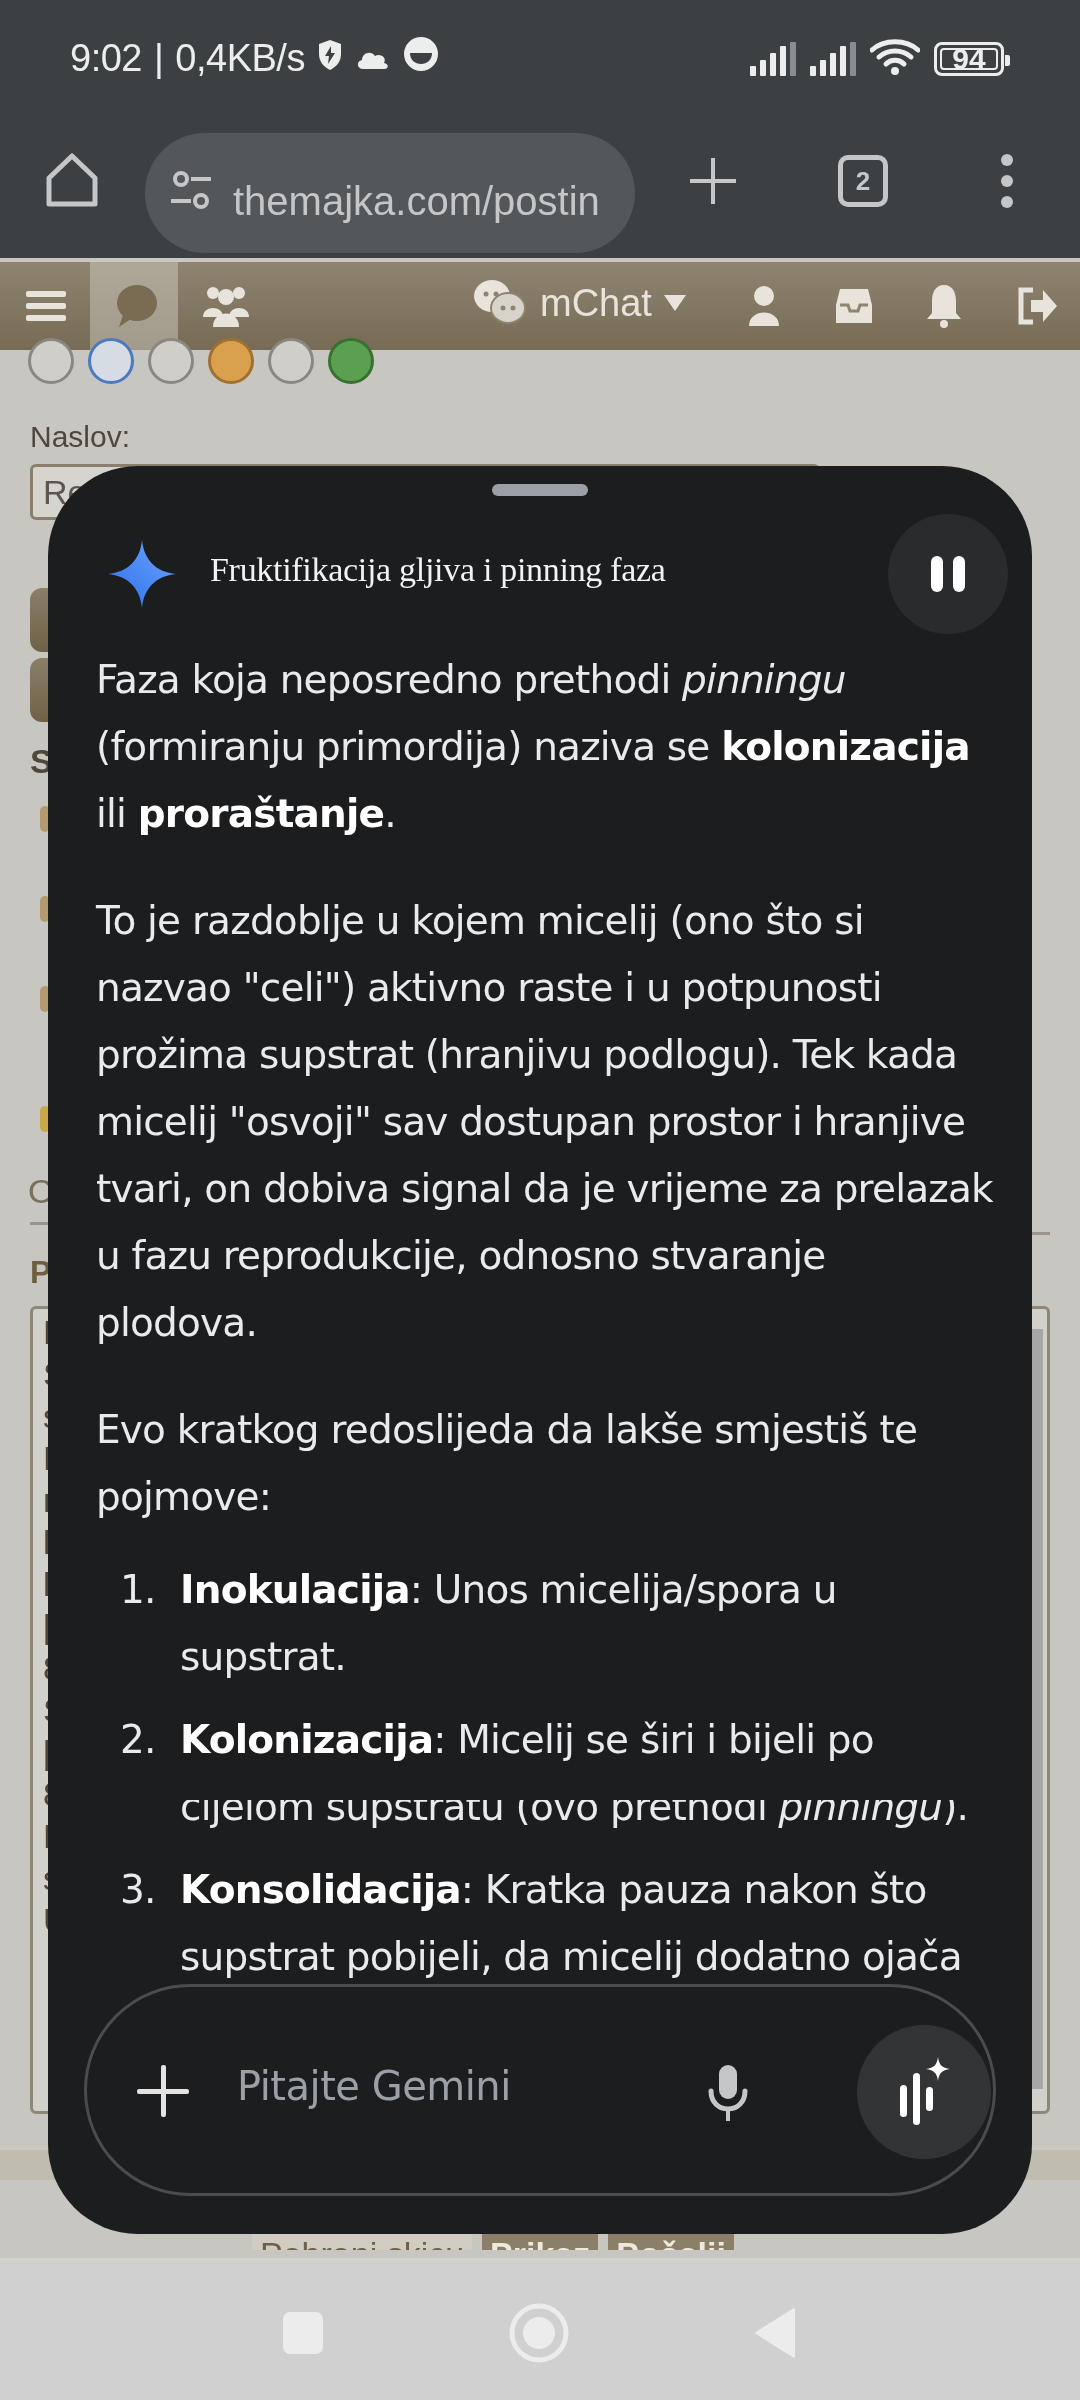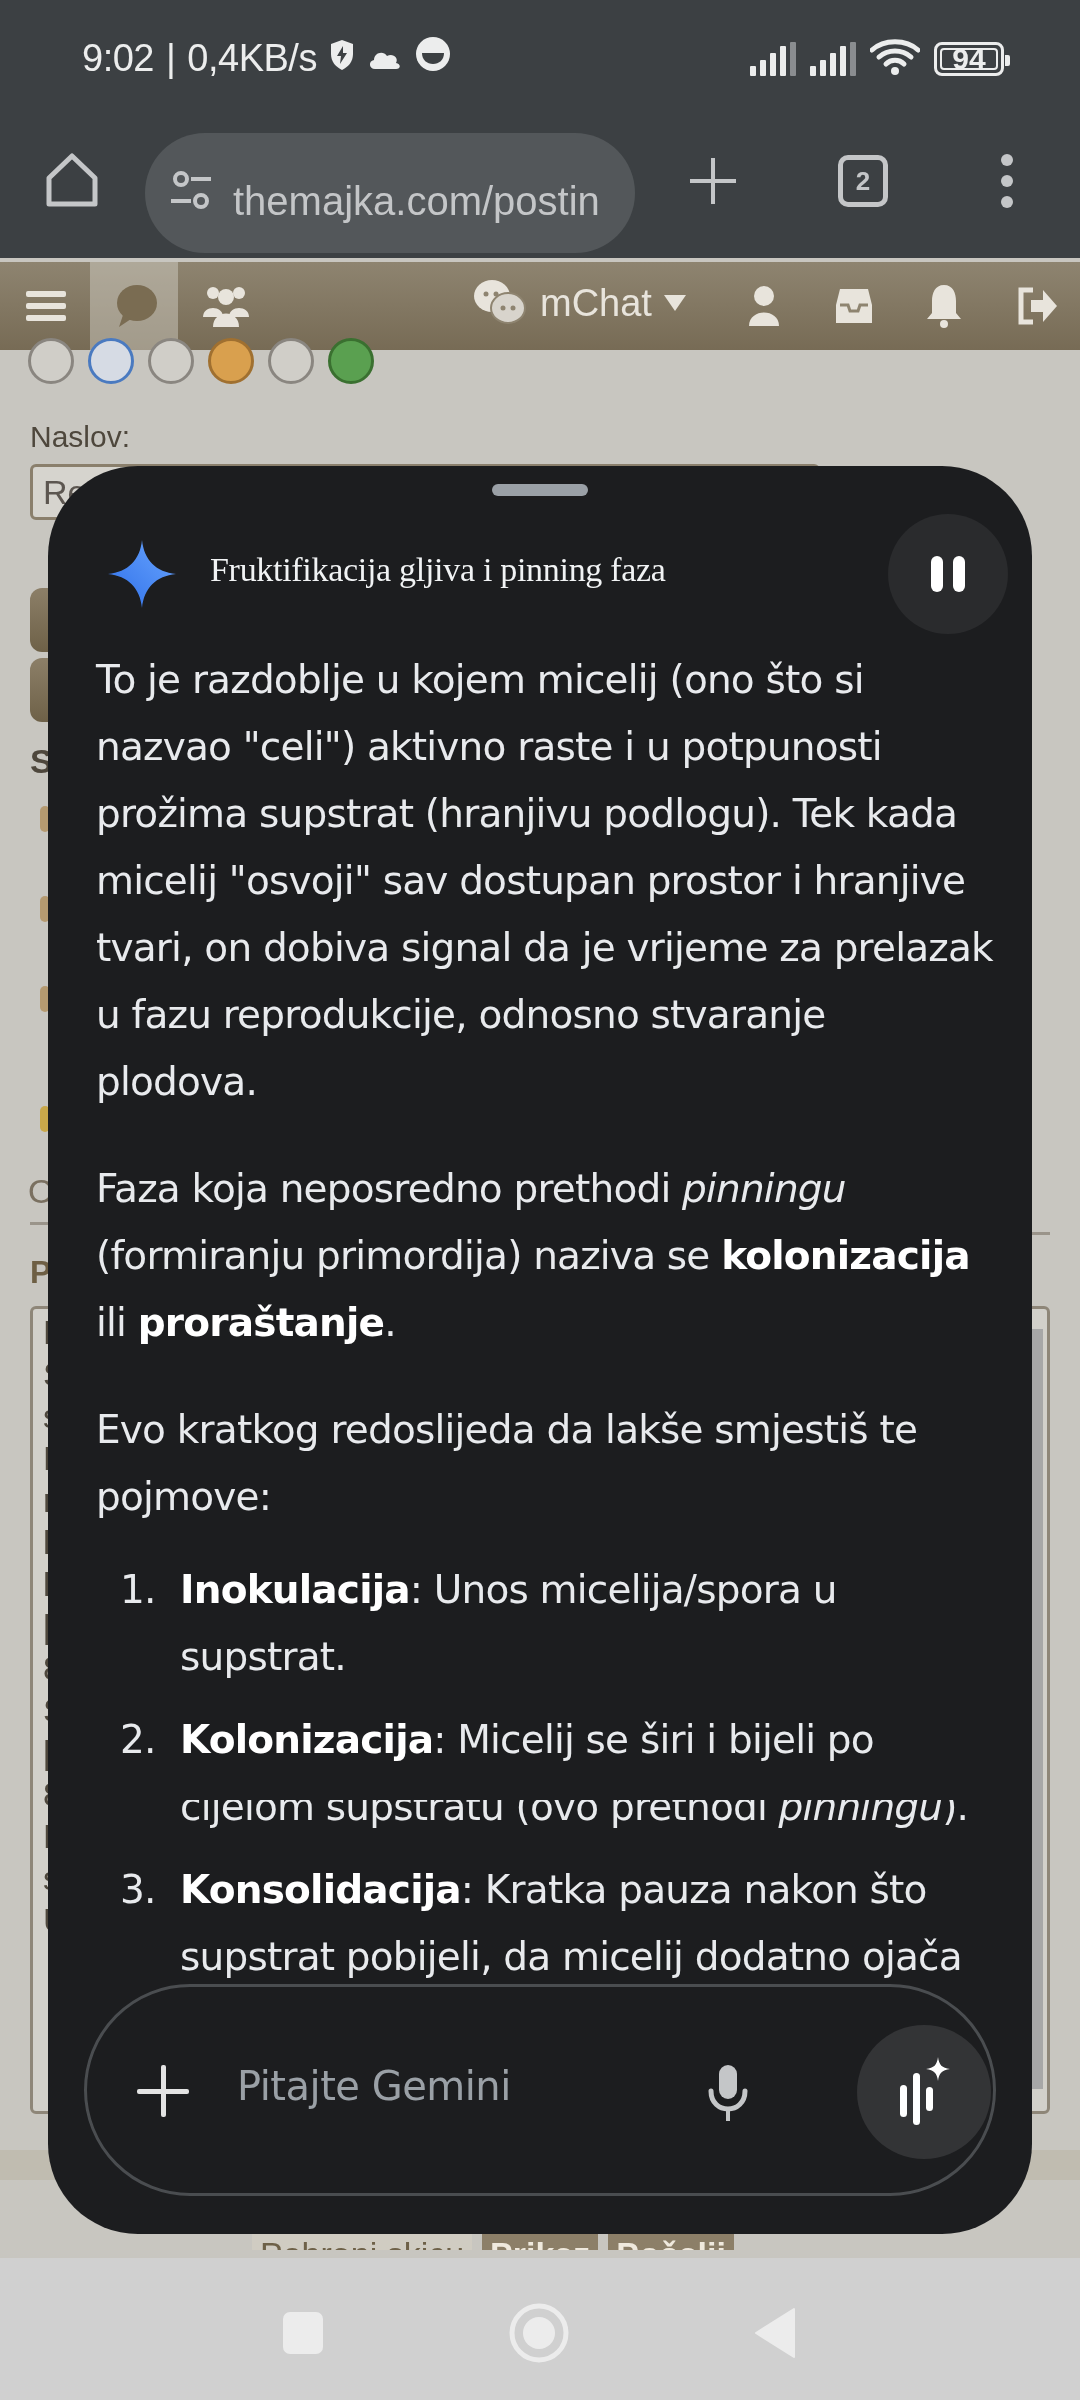--- a/index.html
+++ b/index.html
@@ -1,21 +1,21 @@
 <!DOCTYPE html>
 <html><head>
 <meta charset="utf-8">
 <style>
   * { box-sizing: border-box; margin: 0; padding: 0; }
   html, body { width: 1080px; height: 2400px; overflow: hidden; }
   body { position: relative; background: #c8c6c0; font-family: "Liberation Sans", sans-serif; }
 
   
   .status-bar { position: absolute; left: 0; top: 0; width: 1080px; height: 118px; background: #3c4043; color: #eceded; }
-  .status-left { position: absolute; left: 82px; top: 36px; display: flex; align-items: center; gap: 12px; font-size: 38px; font-family: "Liberation Sans", sans-serif; letter-spacing: -0.5px; }
+  .status-left { position: absolute; left: 70px; top: 36px; display: flex; align-items: center; gap: 12px; font-size: 38px; font-family: "Liberation Sans", sans-serif; letter-spacing: -0.5px; }
   .status-right { position: absolute; right: 76px; top: 38px; display: flex; align-items: center; gap: 14px; }
   .sig { display: flex; align-items: flex-end; gap: 4px; height: 34px; }
   .sig span { display: block; width: 6px; background: #eceded; border-radius: 1px; }
   .sig span.dim { background: #8a8d90; }
   .battery { position: relative; width: 70px; height: 34px; border: 3px solid #eceded; border-radius: 8px; display: flex; align-items: center; justify-content: center; }
   .battery-fill { position: absolute; left: 3px; top: 3px; bottom: 3px; width: 58px; background: #3c4043; border: 2px solid #eceded; border-radius: 4px; }
   .battery-txt { position: relative; font-size: 30px; color: #eceded; font-weight: bold; }
   .battery-tip { position: absolute; right: -9px; top: 10px; width: 5px; height: 11px; background: #eceded; border-radius: 0 2px 2px 0; }
 
   
@@ -296,22 +296,22 @@
       </defs>
     <path d="M34 0 C36 20 48 32 68 34 C48 36 36 48 34 68 C32 48 20 36 0 34 C20 32 32 20 34 0 Z" fill="url(#gg)"></path>
   </svg>
   <div class="sheet-title">Fruktifikacija gljiva i pinning faza</div>
   <div class="pause-btn">
     <span></span>
     <span></span>
   </div>
 
   <div class="content">
+    <p><span>Faza koja neposredno prethodi </span><i>pinningu</i><span> (formiranju primordija) naziva se </span><b>kolonizacija</b><span> ili </span><b>proraštanje</b><span>.</span></p>
     <p>To je razdoblje u kojem micelij (ono što si nazvao "celi") aktivno raste i u potpunosti prožima supstrat (hranjivu podlogu). Tek kada micelij "osvoji" sav dostupan prostor i hranjive tvari, on dobiva signal da je vrijeme za prelazak u fazu reprodukcije, odnosno stvaranje plodova.</p>
-    <p><span>Faza koja neposredno prethodi </span><i>pinningu</i><span> (formiranju primordija) naziva se </span><b>kolonizacija</b><span> ili </span><b>proraštanje</b><span>.</span></p>
     <p>Evo kratkog redoslijeda da lakše smjestiš te pojmove:</p>
     <ol>
       <li><span class="num">1.</span><b>Inokulacija</b><span>: Unos micelija/spora u supstrat.</span></li>
       <li><span class="num">2.</span><b>Kolonizacija</b><span>: Micelij se širi i bijeli po cijelom supstratu (ovo prethodi </span><i>pinningu</i><span>).</span></li>
       <li><span class="num">3.</span><b>Konsolidacija</b><span>: Kratka pauza nakon što supstrat pobijeli, da micelij dodatno ojača "iznutra"</span></li>
     </ol>
   </div>
   <div class="content-fade"></div>
 
   <div class="input-bar">

